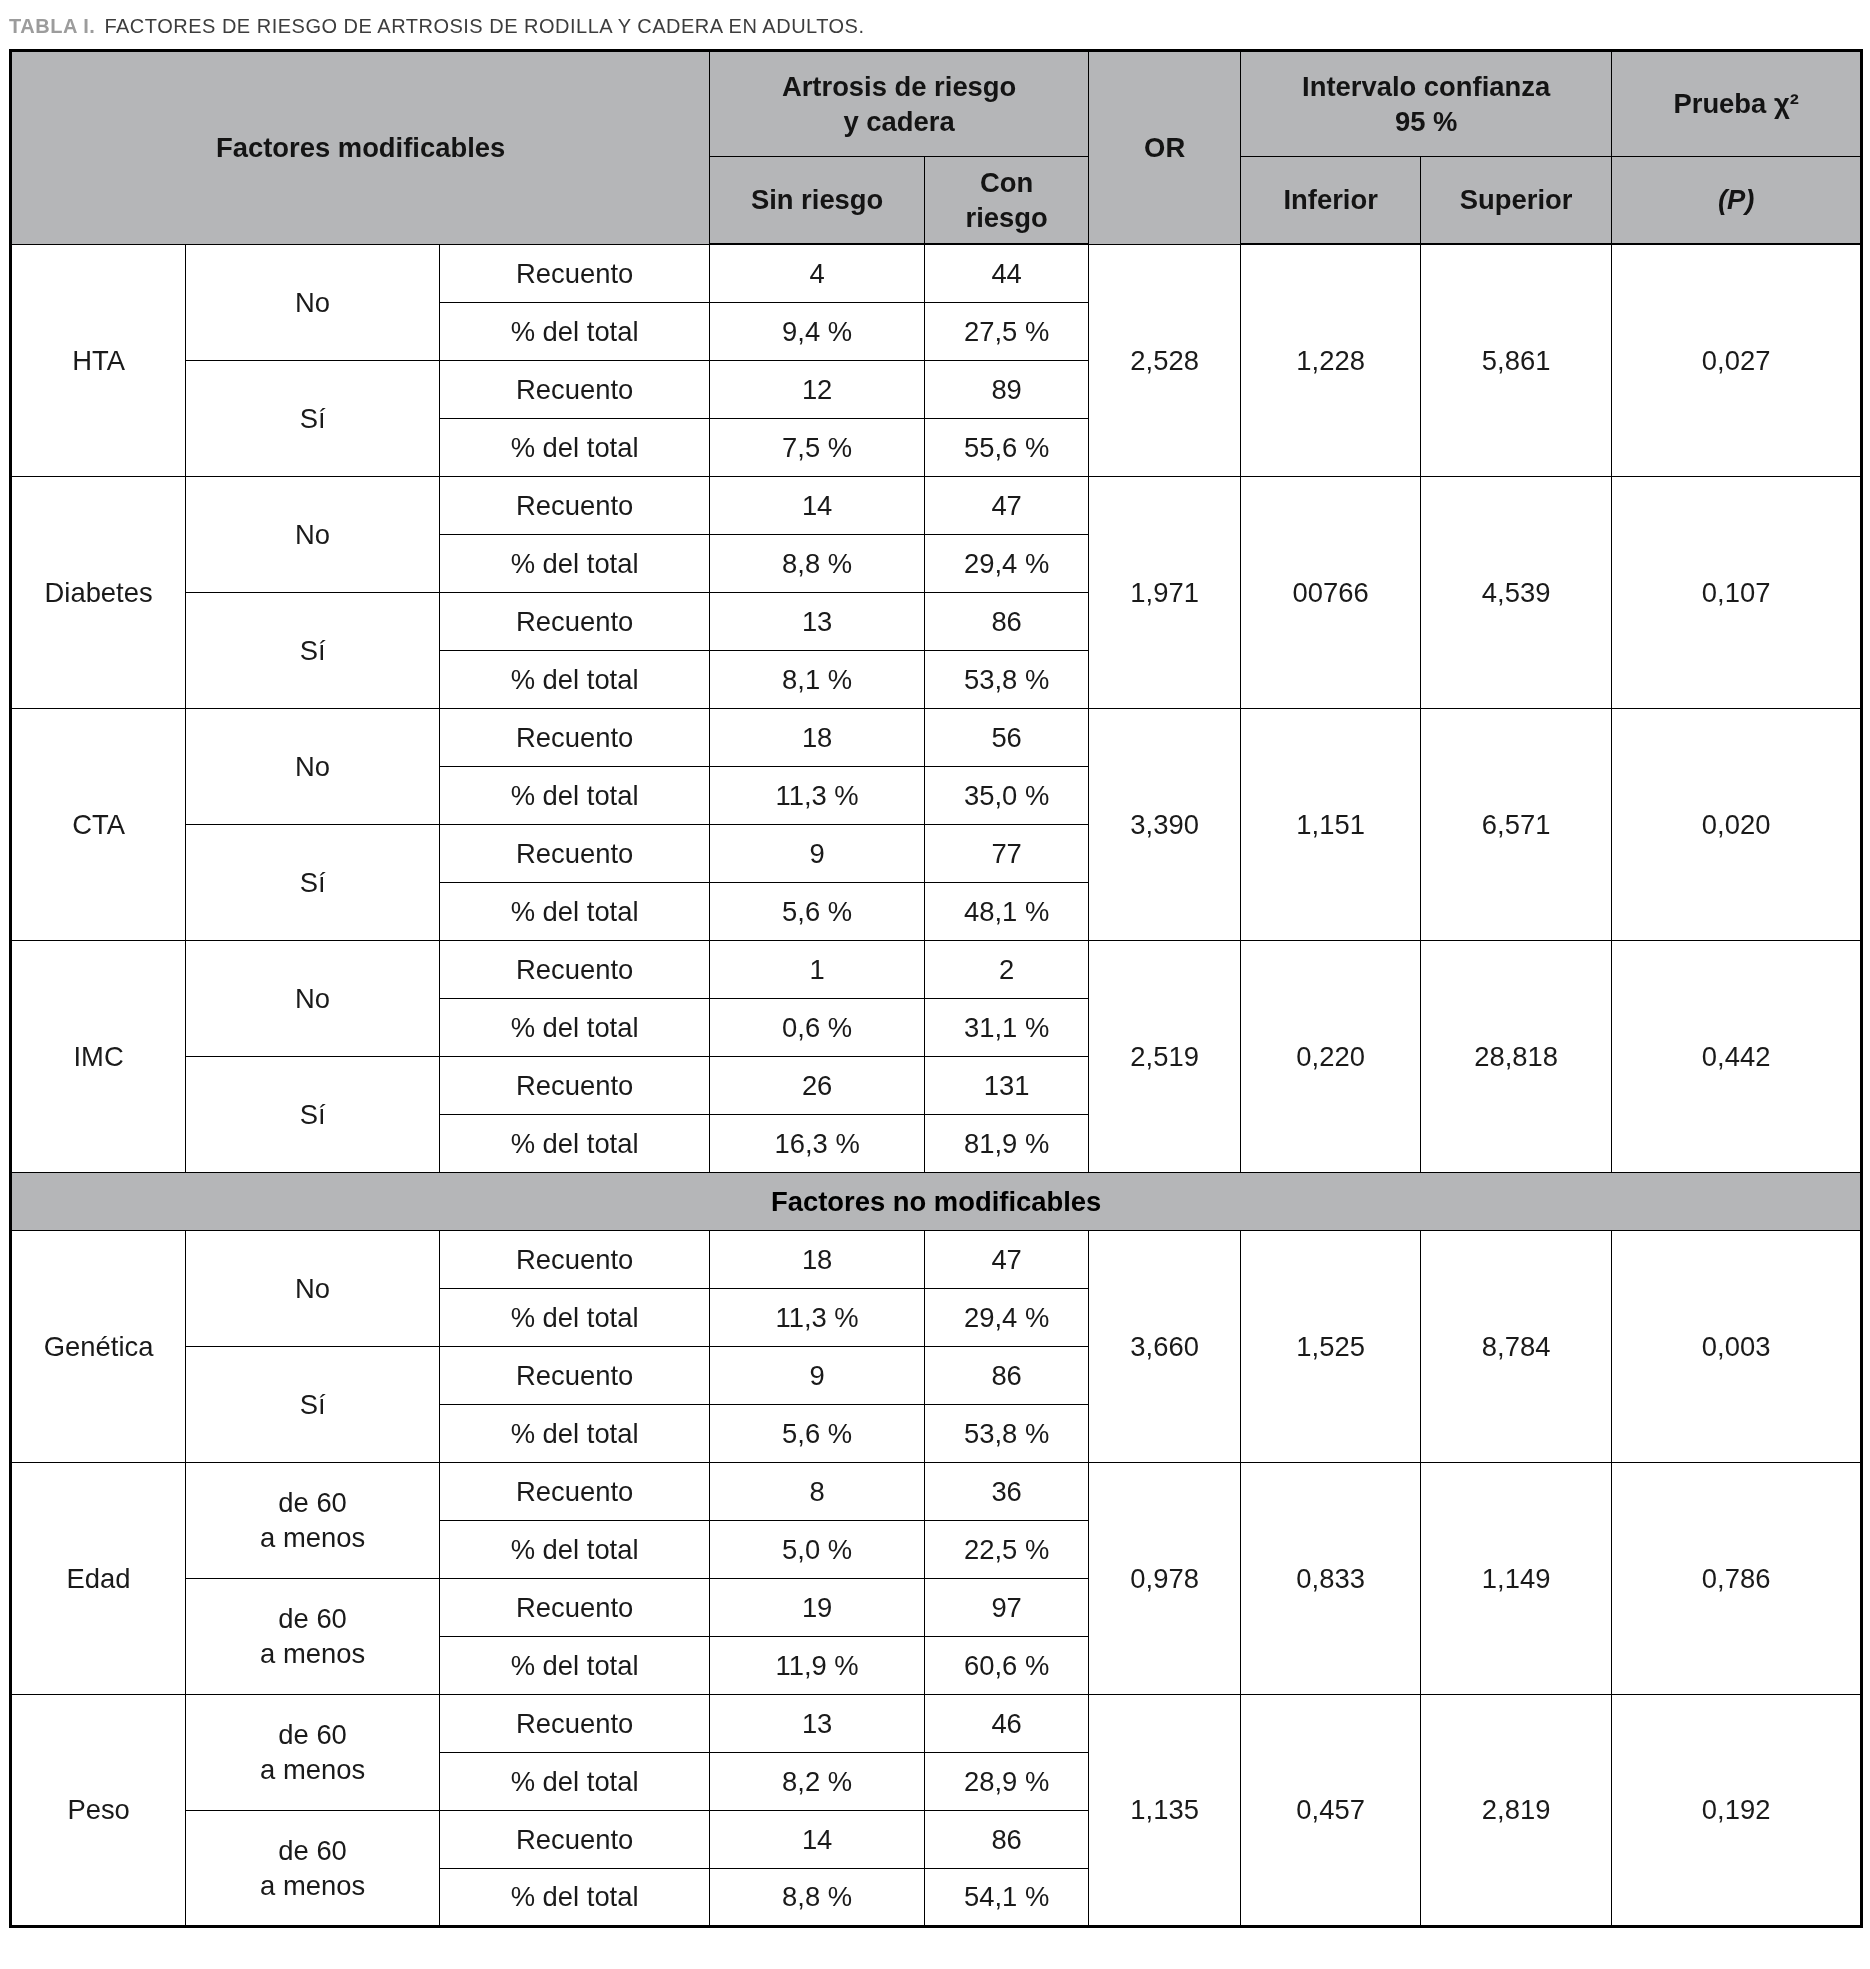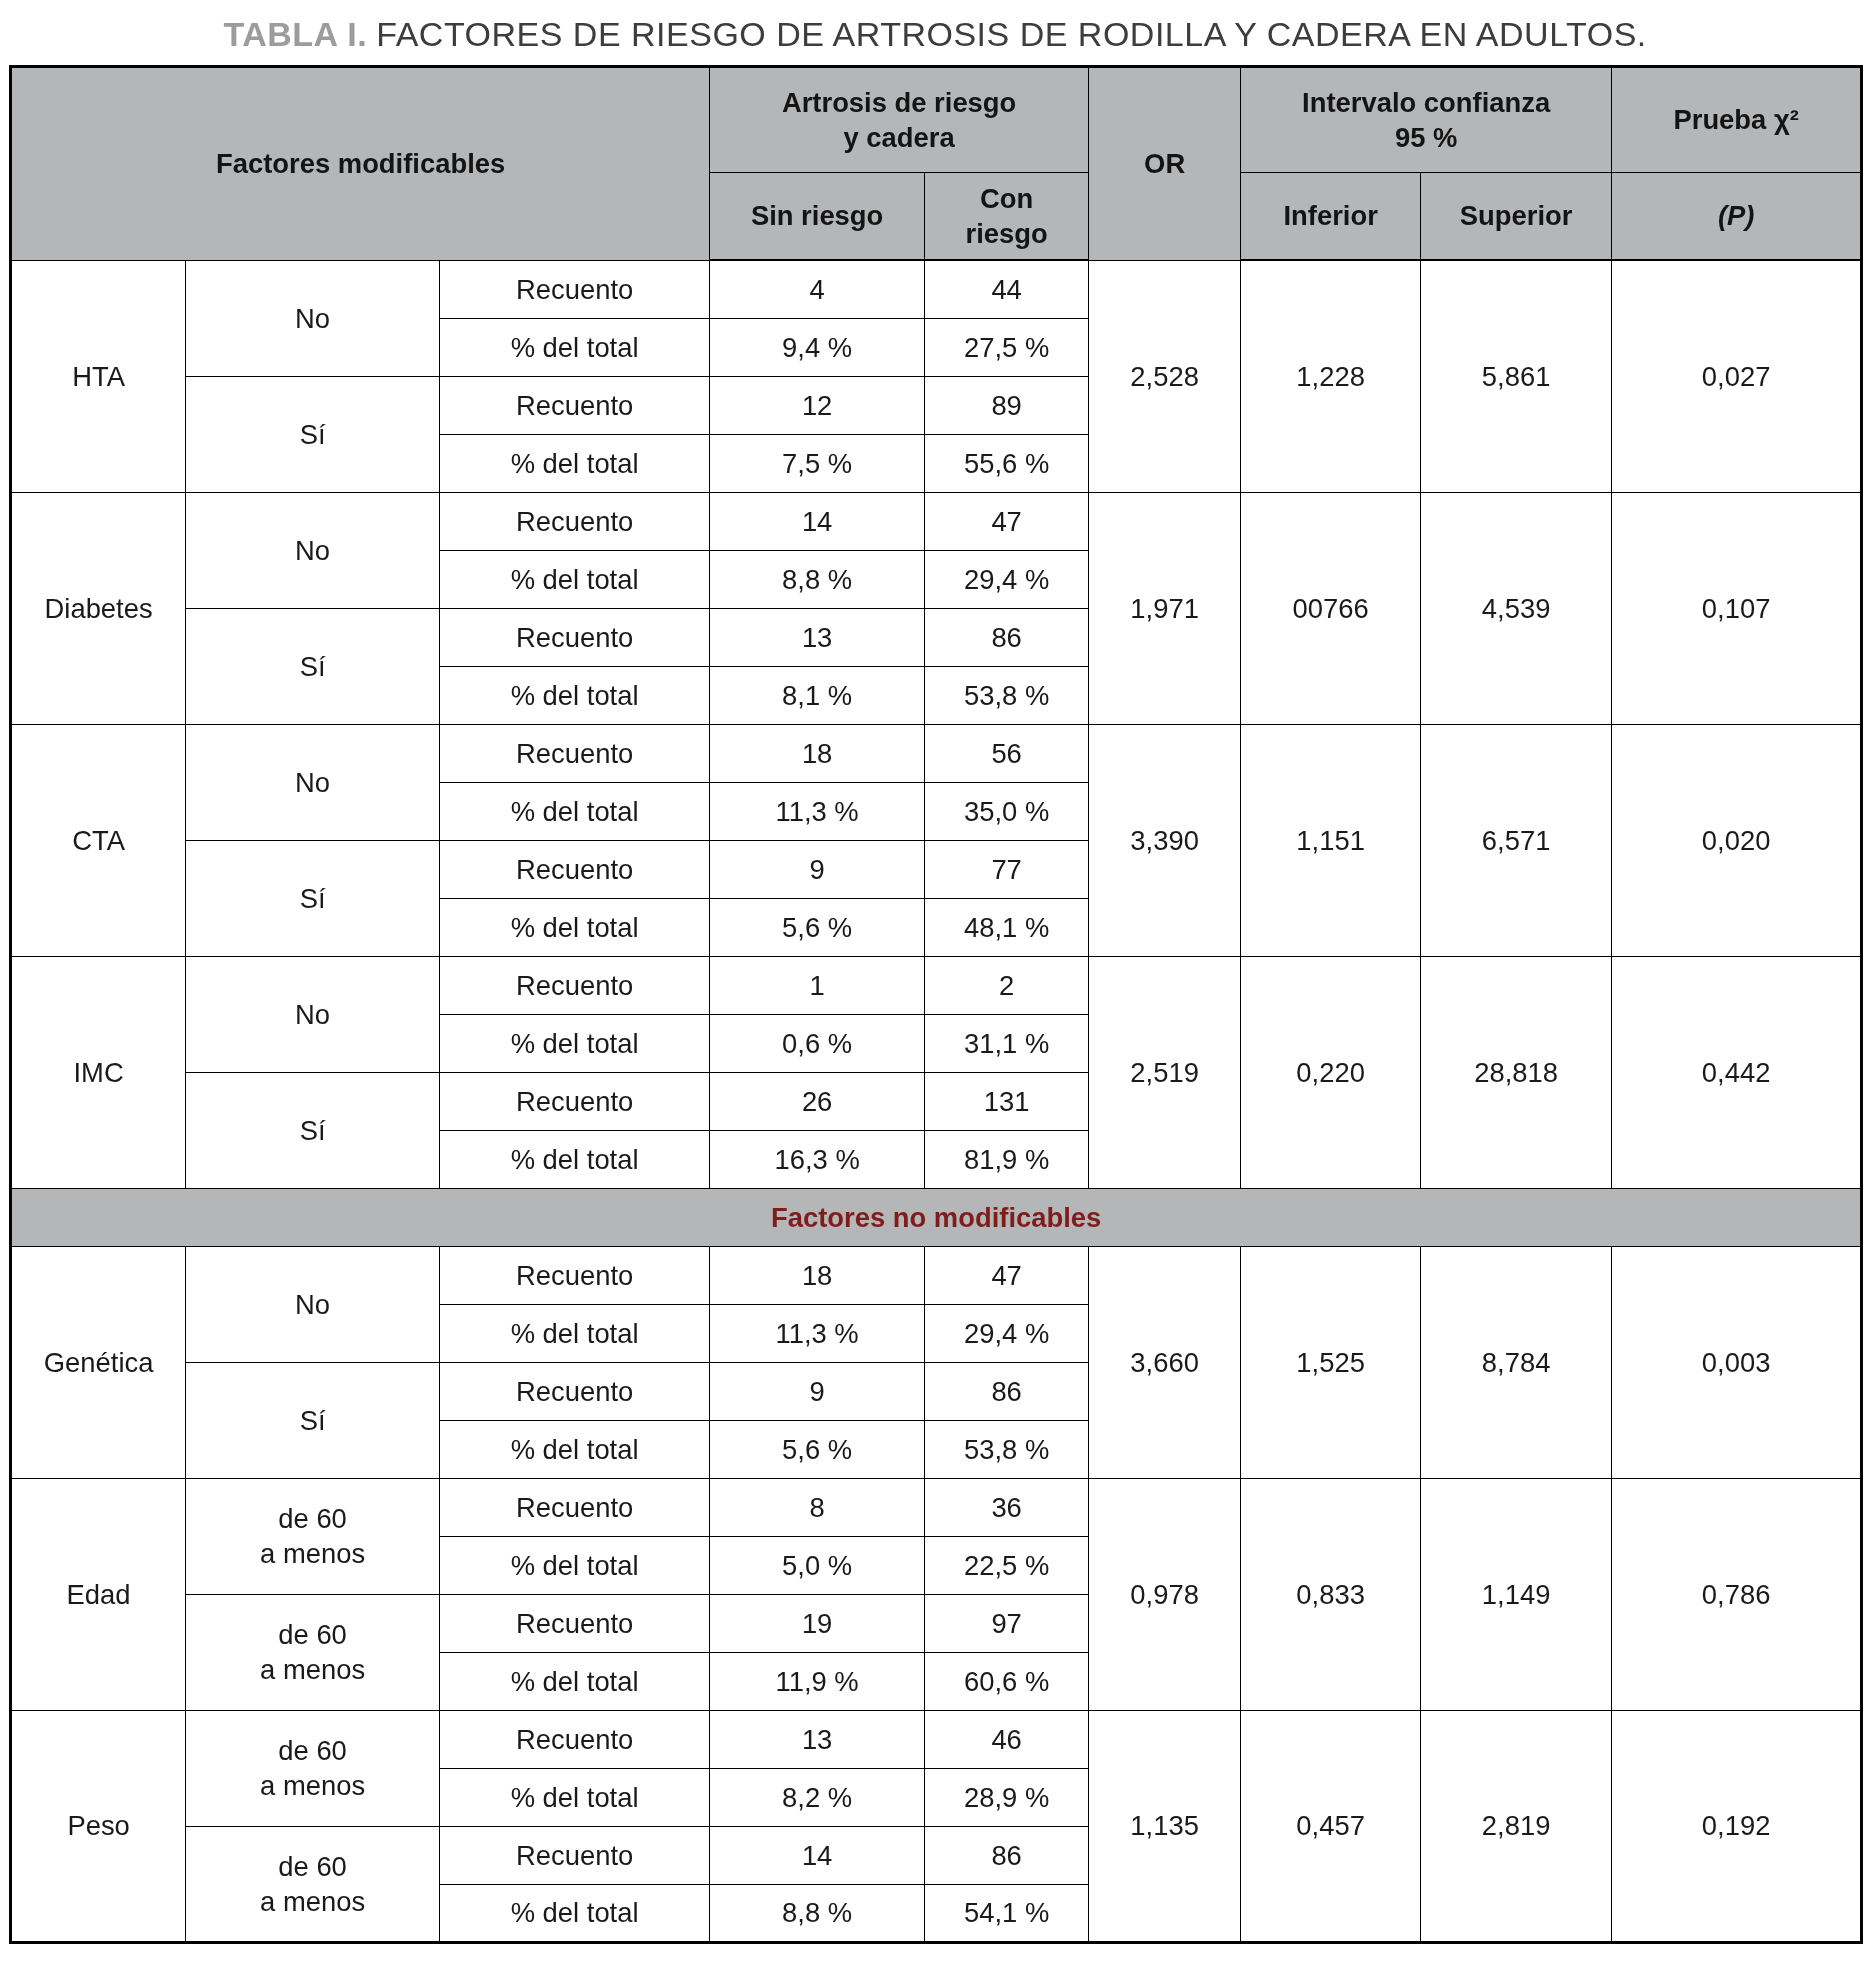--- a/index.html
+++ b/index.html
@@ -13,22 +13,22 @@
     overflow: hidden;
     font-family: "Liberation Sans", "DejaVu Sans", sans-serif;
     color: #1a1a1a;
     -webkit-font-smoothing: antialiased;
   }
   .page {
     padding: 5.5px 9.1px;
   }
   .title {
     width: 1852px;
-    text-align: center;
-    font-size: 34px;
+    text-align: left;
+    font-size: 20px;
     letter-spacing: 0.5px;
     margin: 9.1px 0 11px 0;
     color: #3d3d3d;
     white-space: nowrap;
   }
   .title .title-tag {
     color: #9c9c9c;
     font-weight: bold;
     margin-right: 9.1px;
   }
@@ -57,21 +57,21 @@
     font-weight: bold;
     color: #141414;
   }
   .risk-table thead tr.h-row-1 { height: 106px; }
   .risk-table thead tr.h-row-2 { height: 88px; }
   .risk-table thead tr.h-row-2 th { border-bottom: 2.7px solid #000; }
   .risk-table tbody tr { height: 58px; }
   .risk-table .band td {
     background: #b5b6b8;
     font-weight: bold;
-    color: #7f1d1d;
+    color: #000000;
   }
   .c-factor { }
   .c-level { }
   .c-rowlab { }
   .c-val { }
   .p-label { font-style: italic; }
 </style>
 </head>
 <body>
 

